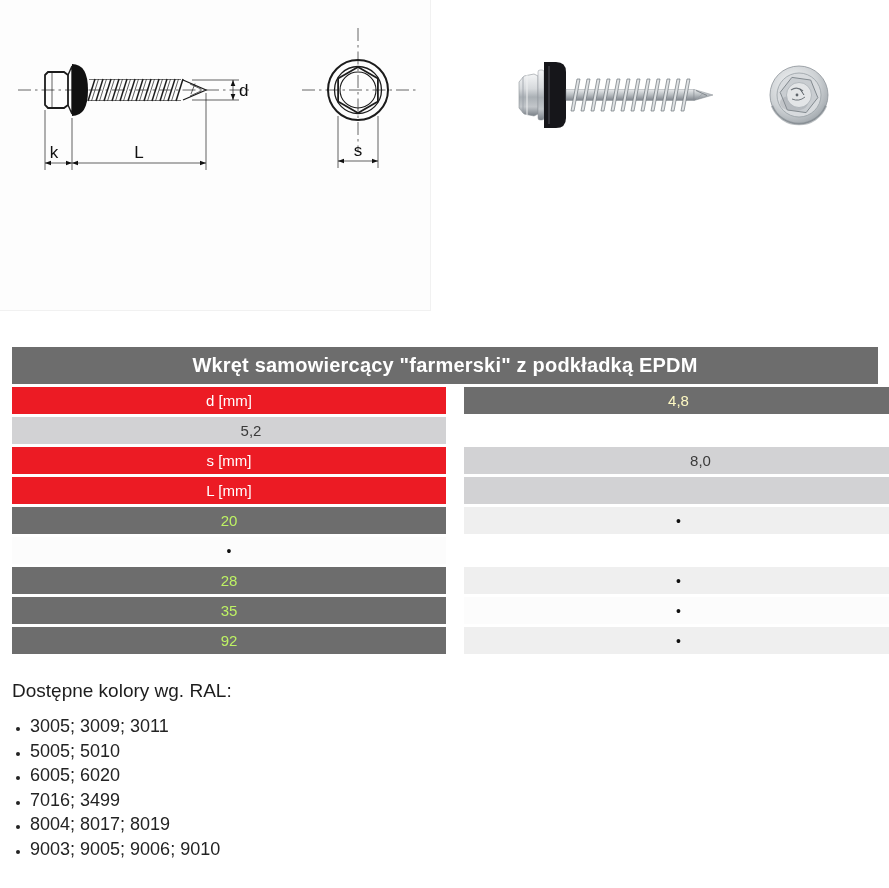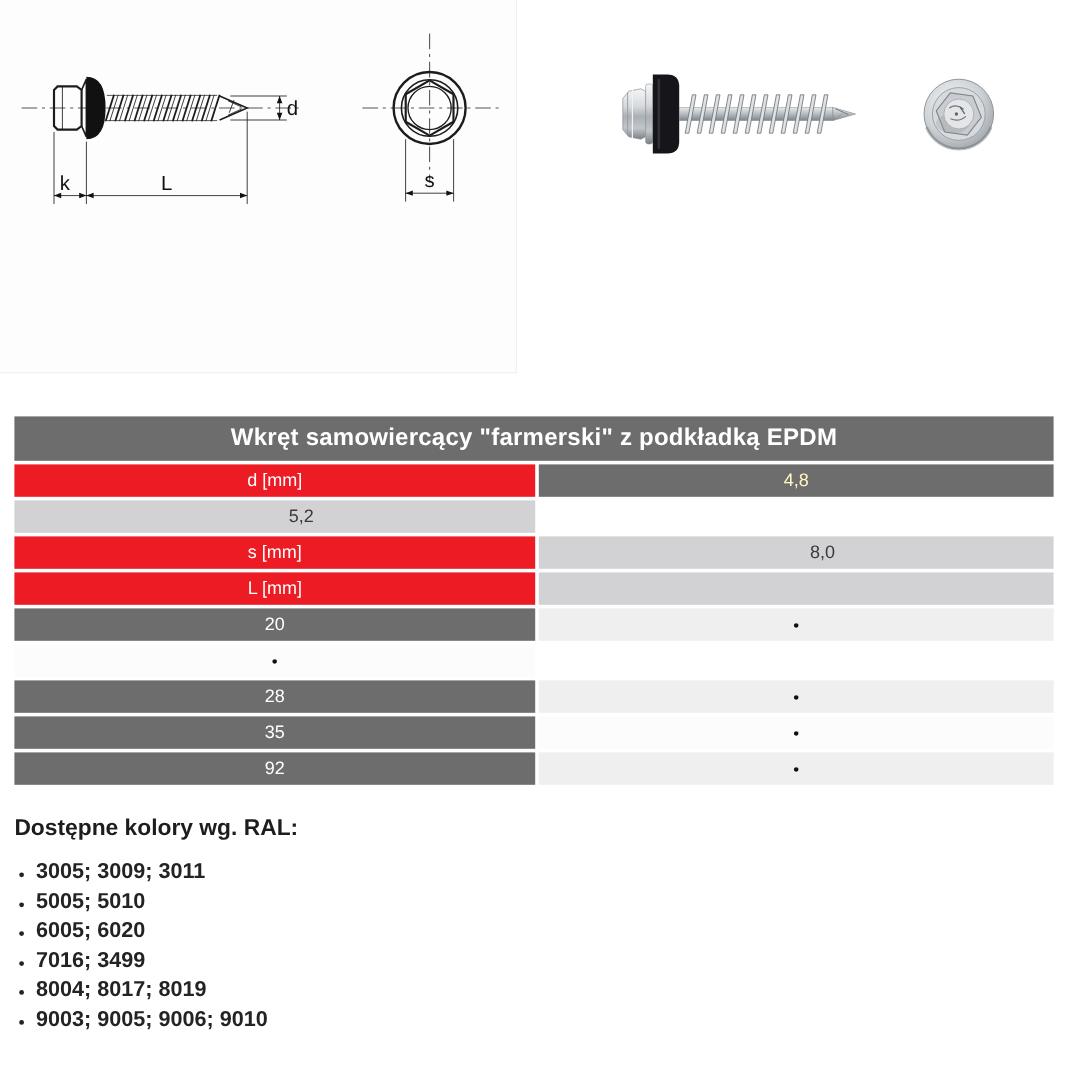--- a/index.html
+++ b/index.html
@@ -36,33 +36,33 @@
   .spec-table { position: absolute; left: 12px; top: 347px; width: 866px; }
   .t-header {
     height: 37px; margin-bottom: 3px;
     background: var(--dark-gray, #6d6d6d);
     color: #fff;
     font-size: 20px; font-weight: bold; letter-spacing: 0.2px;
     display: flex; align-items: center; justify-content: center;
   }
   .t-row {
     display: grid; grid-template-columns: 434px 429px;
-    column-gap: 3px; margin-bottom: 3px; height: 27px;
+    column-gap: 18px; margin-bottom: 3px; height: 27px;
   }
   .cell { display: flex; align-items: center; justify-content: center; font-size: 15px; }
   .label-cell  { background: var(--red, #ec1b24); color: #fff; }
   .value-dark  { background: var(--dark-gray, #6d6d6d); color: #fef9c3; }
   .value-light { background: var(--light-gray, #d2d2d4); color: #3a3a3a; padding-left: 44px; }
-  .len-label   { background: var(--dark-gray, #6d6d6d); color: #ffffff; }
+  .len-label   { background: var(--dark-gray, #6d6d6d); color: #bef264; }
   .len-a { background: var(--row-light, #efefef); color: #111; }
   .len-b { background: var(--row-white, #fcfcfc); color: #111; }
   .bullet-cell { font-size: 14px; }
 
   
-  .colors-section { position: absolute; left: 0; top: 654px; width: 889px; font-weight: bold; }
+  .colors-section { position: absolute; left: 0; top: 654px; width: 889px; }
   .colors-heading { margin: 26px 0 0 12px; font-size: 19px; color: #1d1d1d; }
   .ral-list { margin: 17px 0 0 13px; padding-left: 17px; list-style: disc; }
   .ral-list li { font-size: 18px; color: #232323; margin-bottom: 9px; line-height: 15.5px; }
   .ral-list li::marker { color: #232323; font-size: 12px; }
 </style>
 </head>
 <body>
 
 <div class="media-row">
 

